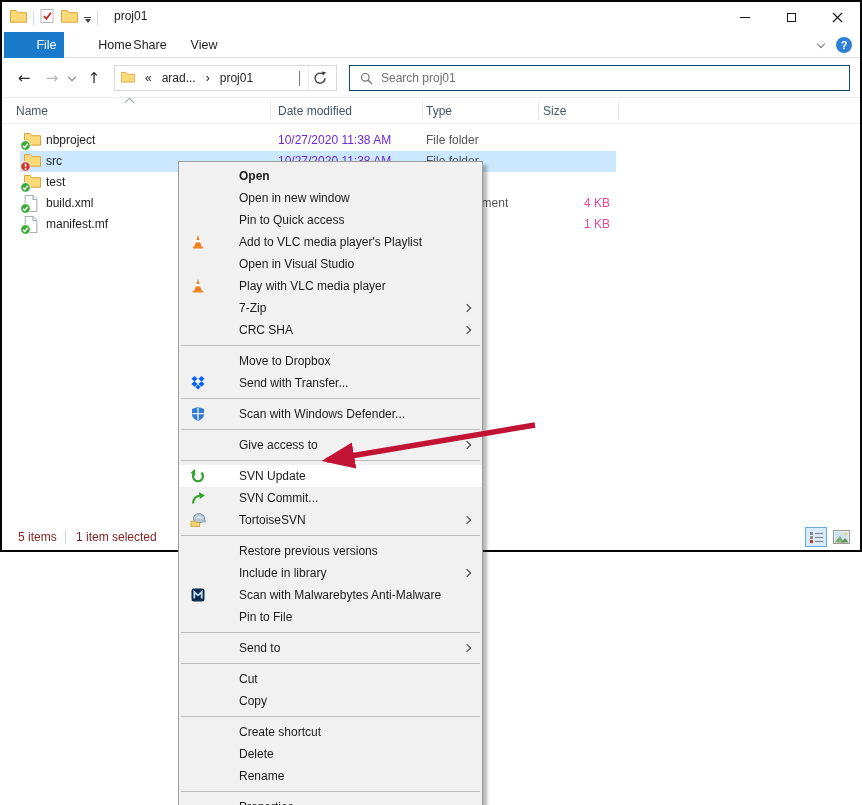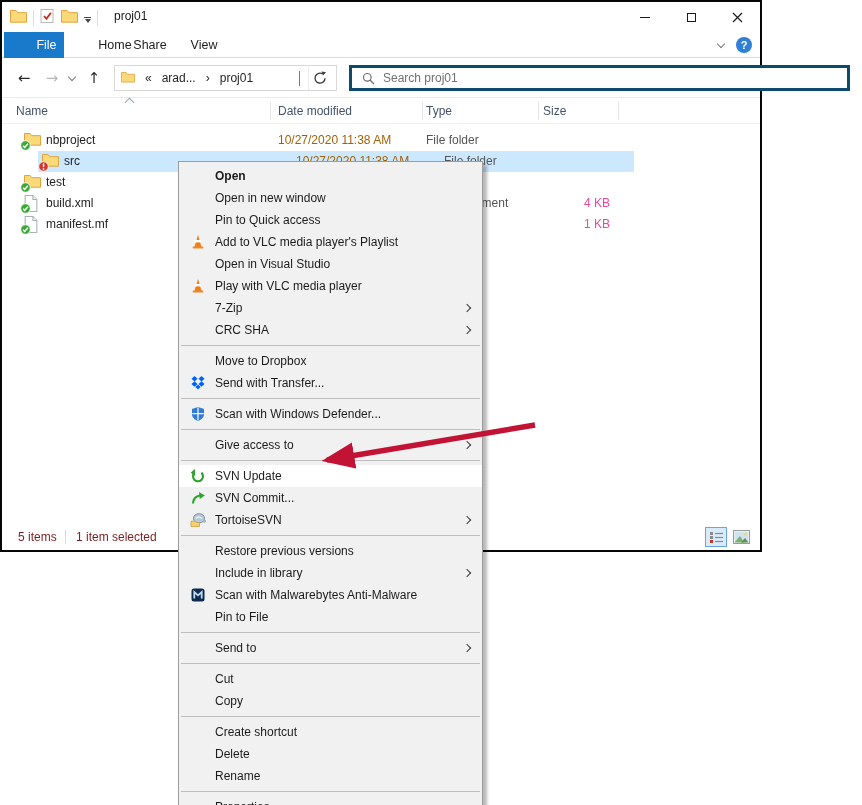--- a/index.html
+++ b/index.html
@@ -1,20 +1,20 @@
 <!DOCTYPE html>
 <html><head>
 <meta charset="utf-8">
 <style>
   * { margin:0; padding:0; box-sizing:border-box; }
   body { font-family:"Liberation Sans", sans-serif; background:#fff; }
   .stage { position:relative; width:862px; height:805px; background:#fff; overflow:hidden; }
 
   
-  .window { position:absolute; left:0; top:0; width:762px; height:552px; background:#fff;
+  .window { position:absolute; left:0; top:0; width:862px; height:552px; background:#fff;
             border:2px solid #060606; z-index:1; }
 
   
   .titlebar { position:relative; height:30px; background:#fff; }
   .qat { position:absolute; left:8px; top:6px; display:flex; align-items:center; gap:6px; }
   .qat-sep { width:1px; height:16px; background:#dcdcdc; }
   .qat-drop { display:flex; flex-direction:column; align-items:center; gap:1px; padding-top:4px; }
   .qat-drop .bar { width:7px; height:1px; background:#444; }
   .qat-drop .tri { width:0; height:0; border-left:3.5px solid transparent; border-right:3.5px solid transparent; border-top:4px solid #444; }
   .win-title { position:absolute; left:112px; top:7px; font-size:12px; color:#1a1a1a; }
@@ -41,55 +41,55 @@
                font-family:"DejaVu Sans", sans-serif; font-size:15px; color:#2b2b2b; }
   .nav-back { left:10px; width:24px; }
   .nav-fwd  { left:38px; width:24px; color:#b8b8b8; }
   .nav-drop { left:62px; width:16px; }
   .nav-up   { left:80px; width:24px; }
   .addr-box { position:absolute; left:112px; top:7px; width:223px; height:26px; background:#fff; border:1px solid #d9d9d9;
               display:flex; align-items:center; font-size:12px; color:#1f1f1f; }
   .addr-box .seg { padding:0 5px; }
   .addr-chev { margin-left:auto; padding:0 8px; }
   .refresh-btn { padding:0 9px 0 4px; border-left:1px solid #ededed; height:24px; display:flex; align-items:center; }
-  .search-box { position:absolute; left:347px; top:7px; width:501px; height:26px; background:#fff; border:3px solid #0c4a6e;
+  .search-box { position:absolute; left:347px; top:7px; width:501px; height:26px; background:#fff; border:1px solid #0c4a6e;
                 display:flex; align-items:center; gap:8px; padding-left:10px; font-size:12px; color:#707070; }
 
   
   .hdr-row { position:relative; height:26px; background:#fff; border-bottom:1px solid #f0f0f0; font-size:12px; color:#44546a; }
   .hdr { position:absolute; top:6px; }
   .hdr-name { left:14px; } .hdr-date { left:276px;text-align:center; } .hdr-type { left:424px; } .hdr-size { left:541px; }
   .hdr-sep { position:absolute; top:4px; width:1px; height:18px; background:#e4e4e4; }
   .sortchev { position:absolute; left:124px; top:1px; width:7px; height:7px;
               border-left:1px solid #9aa7b5; border-top:1px solid #9aa7b5; transform:rotate(45deg); }
 
   
   .filelist { position:relative; }
   .frow { position:absolute; left:18px; width:596px; height:21px; font-size:12px; color:#1d1d1d; }
   .frow.sel { background:#cce8ff; }
   .f-icon { position:absolute; left:4px; top:2px; width:17px; height:17px; }
   .f-badge { position:absolute; left:0px; top:10px; width:11px; height:11px; }
   .f-name { position:absolute; left:26px; top:3px; }
-  .f-date { position:absolute; left:258px; top:3px; color:#a16207; }
+  .f-date { position:absolute; left:258px; top:3px; color:#6d28d9; }
   .f-type { position:absolute; left:406px; top:3px; color:#555; }
   .f-size { position:absolute; left:512px; top:3px; width:78px; text-align:right; color:#ec4899; }
 
   
   .statusbar { position:absolute; left:0; bottom:0; width:100%; height:26px; background:#fff; font-size:12px; color:#7f1d1d; }
   .st-items { position:absolute; left:16px; top:6px; }
   .st-div { position:absolute; left:63px; top:6px; width:1px; height:14px; background:#d6d6d6; }
   .st-sel { position:absolute; left:74px; top:6px; }
   .view-btns { position:absolute; right:8px; top:3px; display:flex; gap:3px; }
   .vb { width:22px; height:20px; display:flex; align-items:center; justify-content:center; border:1px solid transparent; }
   .vb.active { border-color:#66a7dc; background:#d9eafa; }
 
   
   .menu { position:absolute; left:178px; top:161px; width:305px; background:#f1f1f1;
           border:1px solid #9c9c9c; box-shadow:4px 4px 3px rgba(0,0,0,0.28); padding:3px 0; z-index:10; }
-  .mi { position:relative; height:22px; line-height:22px; padding-left:36px; font-size:12px; color:#1b1b1b; }
+  .mi { position:relative; height:22px; line-height:22px; padding-left:60px; font-size:12px; color:#1b1b1b; }
   .mi.bold { font-weight:bold; }
   .mi.hl { background:#ffffff; }
   .mi-icon { position:absolute; left:11px; top:3px; width:16px; height:16px; }
   .mi-sub { position:absolute; right:12px; top:8px; width:6px; height:6px;
             border-right:1.3px solid #3a3a3a; border-bottom:1.3px solid #3a3a3a; transform:rotate(-45deg); }
   .msep { height:1px; background:#bdbdbd; margin:4px 2px; }
 
   
   .anno-arrow { position:absolute; left:295px; top:412px; z-index:30; pointer-events:none; }
 </style>
@@ -213,21 +213,21 @@
               <circle cx="5.5" cy="5.5" r="4.8" fill="#39a935" stroke="#fff" stroke-width="0.9"></circle>
               <path d="M3.1,5.7 l1.6,1.7 3.2,-3.7" fill="none" stroke="#fff" stroke-width="1.5"></path>
             </svg>
         </span>
         <span class="f-name">nbproject</span>
         <span class="f-date">10/27/2020 11:38 AM</span>
         <span class="f-type">File folder</span>
         <span class="f-size"></span>
       </div>
 
-      <div class="frow sel" style="top:27px;margin-left:18px;">
+      <div class="frow sel" style="top:27px;">
         <span class="f-icon">
           <svg width="17" height="14" viewBox="0 0 17 14">
               <path d="M0.5,1.5 h5.6 l1.7,2.2 h8.7 v9.5 h-16 z" fill="#fad978" stroke="#e0a33e"></path>
             </svg>
         </span>
         <span class="f-badge">
           <svg width="11" height="11" viewBox="0 0 11 11">
               <circle cx="5.5" cy="5.5" r="4.8" fill="#d2372c" stroke="#fff" stroke-width="0.9"></circle>
               <rect x="4.8" y="2.2" width="1.5" height="4" rx="0.7" fill="#fff"></rect>
               <circle cx="5.55" cy="8" r="0.9" fill="#fff"></circle>

